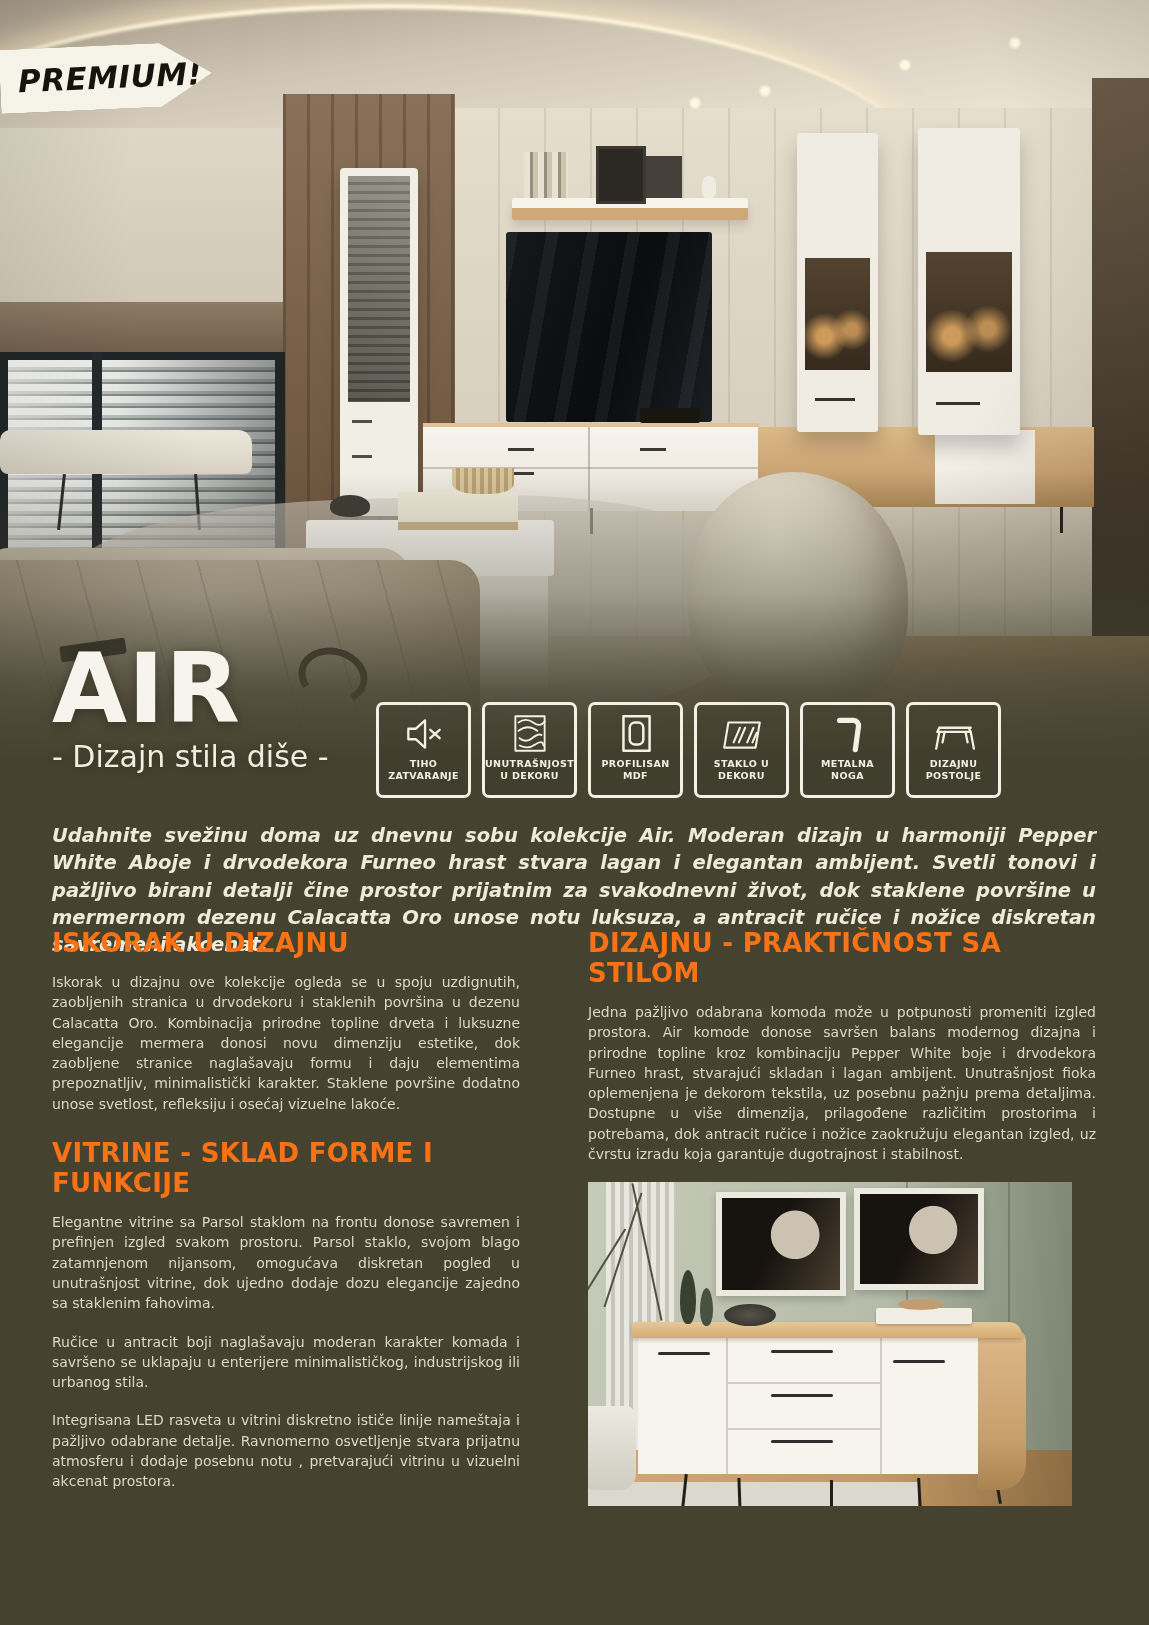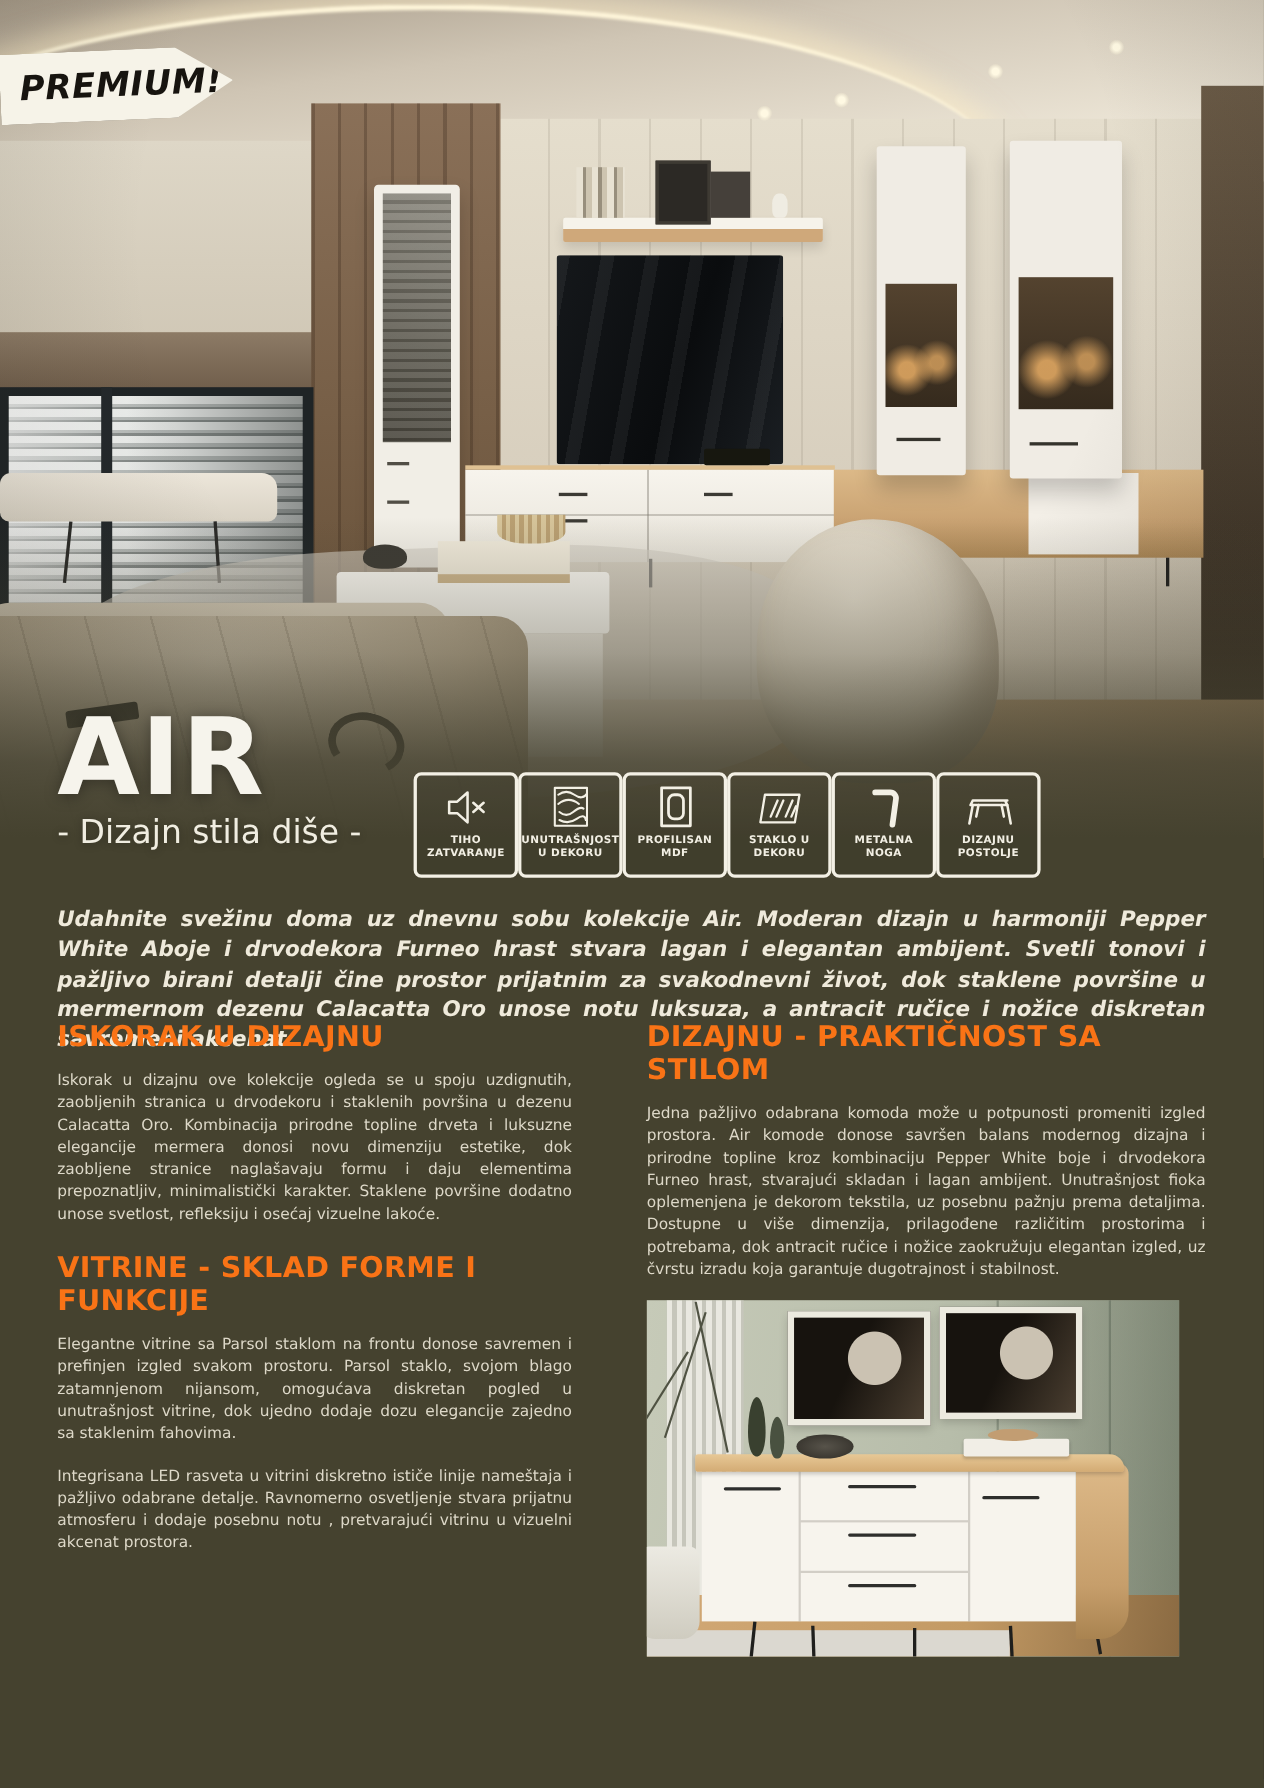--- a/index.html
+++ b/index.html
@@ -69,21 +69,21 @@
   
   .premium{position:absolute;left:0;top:50px;width:212px;height:64px;background:#f6f3e8;clip-path:polygon(0 0,160px 0,212px 32px,160px 64px,0 64px);transform:rotate(-2.5deg);transform-origin:left center;box-shadow:0 4px 10px rgba(0,0,0,.3);}
   .premium span{display:block;line-height:64px;padding-left:18px;font-size:31px;font-weight:800;font-style:italic;letter-spacing:.5px;color:#17140f;}
 
   
   .titleblock{position:absolute;left:52px;top:640px;}
   .air{font-size:97px;font-weight:800;color:#f6f4ec;line-height:1;letter-spacing:1px;text-shadow:0 2px 14px rgba(0,0,0,.35);}
   .tagline{font-size:30px;color:#f0ede1;margin-top:2px;text-shadow:0 1px 8px rgba(0,0,0,.3);}
 
   
-  .badges{position:absolute;left:376px;top:702px;display:flex;}
+  .badges{position:absolute;left:376px;top:702px;display:flex;gap:11px;}
   .badge{box-sizing:border-box;width:95px;height:96px;border:3px solid #f3f0e5;border-radius:7px;background:rgba(47,45,35,.18);display:flex;flex-direction:column;align-items:center;padding-top:8px;}
   .badge svg{flex:0 0 auto;}
   .badge .blabel{margin-top:3px;font-size:9.5px;font-weight:700;letter-spacing:.4px;line-height:1.25;color:#f2efe4;text-align:center;padding:0 3px;}
 
   
   .intro{position:absolute;left:52px;top:822px;width:1044px;margin:0;font-style:italic;font-weight:600;font-size:19.5px;line-height:1.4;text-align:justify;color:#efeadb;}
   .cols{position:absolute;left:52px;top:928px;width:1044px;display:flex;gap:68px;}
   .col-left{flex:0 0 468px;}
   .col-right{flex:1;min-width:0;}
   .cols h2{margin:0 0 14px 0;font-size:26px;font-weight:700;letter-spacing:.3px;color:#f97316;}
@@ -255,20 +255,21 @@
   </div>
 
   <p class="intro">Udahnite svežinu doma uz dnevnu sobu kolekcije Air. Moderan dizajn u harmoniji Pepper White Aboje i drvodekora Furneo hrast stvara lagan i elegantan ambijent. Svetli tonovi i pažljivo birani detalji čine prostor prijatnim za svakodnevni život, dok staklene površine u mermernom dezenu Calacatta Oro unose notu luksuza, a antracit ručice i nožice diskretan savremeni akcenat.</p>
 
   <div class="cols">
     <div class="col-left">
       <h2>ISKORAK U DIZAJNU</h2>
       <p>Iskorak u dizajnu ove kolekcije ogleda se u spoju uzdignutih, zaobljenih stranica u drvodekoru i staklenih površina u dezenu Calacatta Oro. Kombinacija prirodne topline drveta i luksuzne elegancije mermera donosi novu dimenziju estetike, dok zaobljene stranice naglašavaju formu i daju elementima prepoznatljiv, minimalistički karakter. Staklene površine dodatno unose svetlost, refleksiju i osećaj vizuelne lakoće.</p>
       <h2 class="later">VITRINE - SKLAD FORME I FUNKCIJE</h2>
       <p>Elegantne vitrine sa Parsol staklom na frontu donose savremen i prefinjen izgled svakom prostoru. Parsol staklo, svojom blago zatamnjenom nijansom, omogućava diskretan pogled u unutrašnjost vitrine, dok ujedno dodaje dozu elegancije zajedno sa staklenim fahovima.</p>
+      <p>Ručice u antracit boji naglašavaju moderan karakter komada i savršeno se uklapaju u enterijere minimalističkog, industrijskog ili urbanog stila.</p>
       <p>Integrisana LED rasveta u vitrini diskretno ističe linije nameštaja i pažljivo odabrane detalje. Ravnomerno osvetljenje stvara prijatnu atmosferu i dodaje posebnu notu , pretvarajući vitrinu u vizuelni akcenat prostora.</p>
     </div>
     <div class="col-right">
       <h2>DIZAJNU - PRAKTIČNOST SA STILOM</h2>
       <p>Jedna pažljivo odabrana komoda može u potpunosti promeniti izgled prostora. Air komode donose savršen balans modernog dizajna i prirodne topline kroz kombinaciju Pepper White boje i drvodekora Furneo hrast, stvarajući skladan i lagan ambijent. Unutrašnjost fioka oplemenjena je dekorom tekstila, uz posebnu pažnju prema detaljima. Dostupne u više dimenzija, prilagođene različitim prostorima i potrebama, dok antracit ručice i nožice zaokružuju elegantan izgled, uz čvrstu izradu koja garantuje dugotrajnost i stabilnost.</p>
 
       <div class="p2">
         <div class="p2-shadow"></div>
         <div class="p2-line1"></div>
         <div class="p2-line2"></div>

